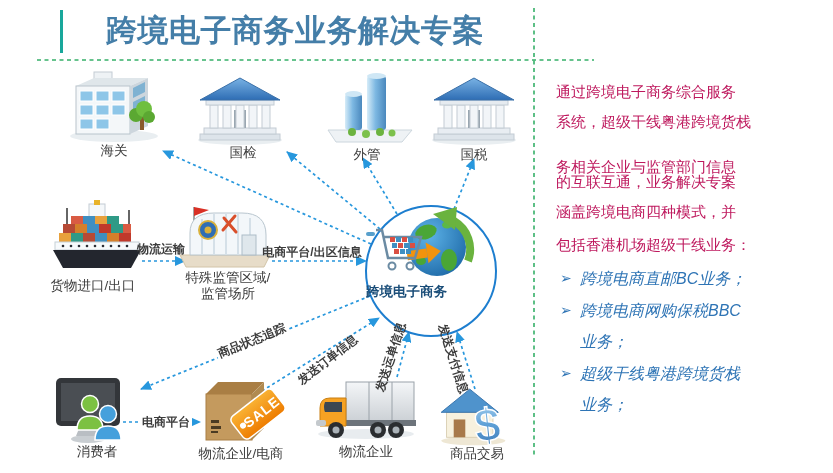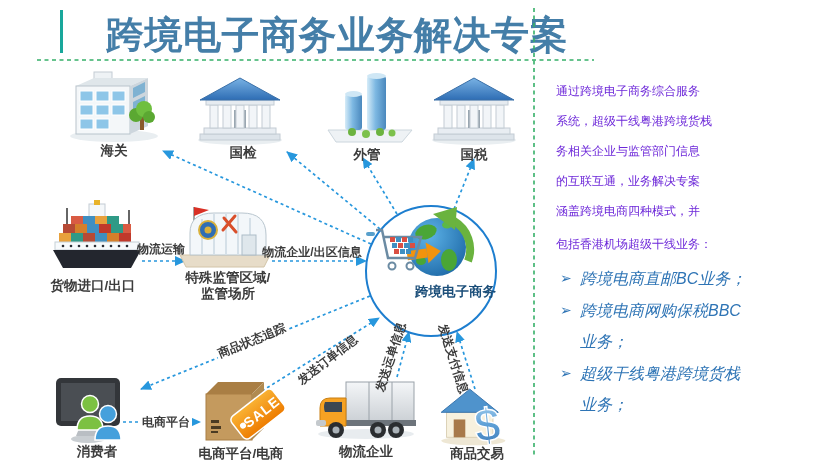--- a/index.html
+++ b/index.html
@@ -1,27 +1,27 @@
 <!DOCTYPE html>
 <html><head>
 <meta charset="utf-8">
 <style>
   html,body{margin:0;padding:0;}
   #stage{position:relative;width:833px;height:473px;background:#fff;overflow:hidden;
          font-family:"Liberation Sans","DejaVu Sans",sans-serif;}
   .abs{position:absolute;}
-  #title{left:106px;top:10px;font-size:38px;font-weight:600;color:#447ea8;letter-spacing:0.5px;white-space:nowrap;}
+  #title{left:106px;top:10px;font-size:31px;font-weight:600;color:#447ea8;letter-spacing:0.5px;white-space:nowrap;}
   #accent-bar{left:60px;top:10px;width:3px;height:43px;background:#18a79b;}
-  .node-label{position:absolute;font-size:13.5px;font-weight:bold;color:#3c3c3c;text-align:left;white-space:nowrap;transform:translateX(-50%);}
+  .node-label{position:absolute;font-size:13.5px;font-weight:normal;color:#3c3c3c;text-align:left;white-space:nowrap;transform:translateX(-50%);}
   .edge-label{position:absolute;font-size:12px;font-weight:bold;color:#3c3c3c;white-space:nowrap;transform:translate(-50%,-50%);}
   .edge-label.bg{background:#fff;padding:0 2px;}
   #hub-circle{left:365px;top:205px;width:132px;height:132px;border-radius:50%;background:#fff;border:2.5px solid #1d7ecf;box-sizing:border-box;}
-  #hub-text{left:431px;top:284px;width:130px;transform:translateX(-50%);text-align:right;
+  #hub-text{left:431px;top:284px;width:130px;transform:translateX(-50%);text-align:left;
             font-size:13.5px;font-weight:bold;color:#1b4e79;line-height:16px;}
-  .p-line{position:absolute;left:556px;font-size:12px;font-weight:500;color:#6d28d9;white-space:nowrap;}
+  .p-line{position:absolute;left:556px;font-size:15px;font-weight:500;color:#be185d;white-space:nowrap;}
   .bullet-marker{position:absolute;left:560px;font-size:14px;color:#2e74b5;}
   .bullet-text{position:absolute;left:580px;font-size:16px;font-weight:500;color:#2e74b5;white-space:nowrap;font-style:italic;}
 </style>
 </head>
 <body>
 
 <div id="stage">
   <div id="accent-bar" class="abs"></div>
   <div id="title" class="abs">跨境电子商务业务解决专案</div>
 
@@ -306,35 +306,35 @@
   </div>
 
   <div class="node-label" style="left:114px;top:142px">海关</div>
   <div class="node-label" style="left:243px;top:144px">国检</div>
   <div class="node-label" style="left:367px;top:146px">外管</div>
   <div class="node-label" style="left:474px;top:146px">国税</div>
   <div class="node-label" style="left:93px;top:277px">货物进口/出口</div>
   <div class="node-label" style="left:228px;top:269px">特殊监管区域/</div>
   <div class="node-label" style="left:228px;top:285px">监管场所</div>
   <div class="node-label" style="left:97px;top:443px">消费者</div>
-  <div class="node-label" style="left:241px;top:445px">电商平台/电商</div>
+  <div class="node-label" style="left:241px;top:445px">物流企业/电商</div>
   <div class="node-label" style="left:366px;top:443px">物流企业</div>
   <div class="node-label" style="left:477px;top:445px">商品交易</div>
 
   <div class="edge-label" style="left:161px;top:249px">物流运输</div>
-  <div class="edge-label" style="left:312px;top:252px">物流企业/出区信息</div>
+  <div class="edge-label" style="left:312px;top:252px">电商平台/出区信息</div>
   <div class="edge-label bg" style="left:252px;top:341px;transform:translate(-50%,-50%) rotate(-22deg)">商品状态追踪</div>
   <div class="edge-label bg" style="left:166px;top:422px">电商平台</div>
   <div class="edge-label" style="left:328px;top:360px;transform:translate(-50%,-50%) rotate(-38deg)">发送订单信息</div>
   <div class="edge-label" style="left:391px;top:357px;transform:translate(-50%,-50%) rotate(-72deg)">发送运单信息</div>
   <div class="edge-label" style="left:453px;top:359px;transform:translate(-50%,-50%) rotate(72deg)">发送支付信息</div>
 
   <div class="p-line" style="top:83px">通过跨境电子商务综合服务</div>
   <div class="p-line" style="top:113px">系统，超级干线粤港跨境货栈</div>
-  <div class="p-line" style="top:143px">务相关企业与监管部门信息</div>
+  <div class="p-line" style="top:158px">务相关企业与监管部门信息</div>
   <div class="p-line" style="top:203px">涵盖跨境电商四种模式，并</div>
   <div class="p-line" style="top:173px">的互联互通，业务解决专案</div>
   <div class="p-line" style="top:236px">包括香港机场超级干线业务：</div>
 
   <div class="bullet-marker" style="top:270px">➢</div>
   <div class="bullet-text" style="top:269px">跨境电商直邮BC业务；</div>
   <div class="bullet-marker" style="top:302px">➢</div>
   <div class="bullet-text" style="top:301px">跨境电商网购保税BBC</div>
   <div class="bullet-text" style="top:332px">业务；</div>
   <div class="bullet-marker" style="top:365px">➢</div>

